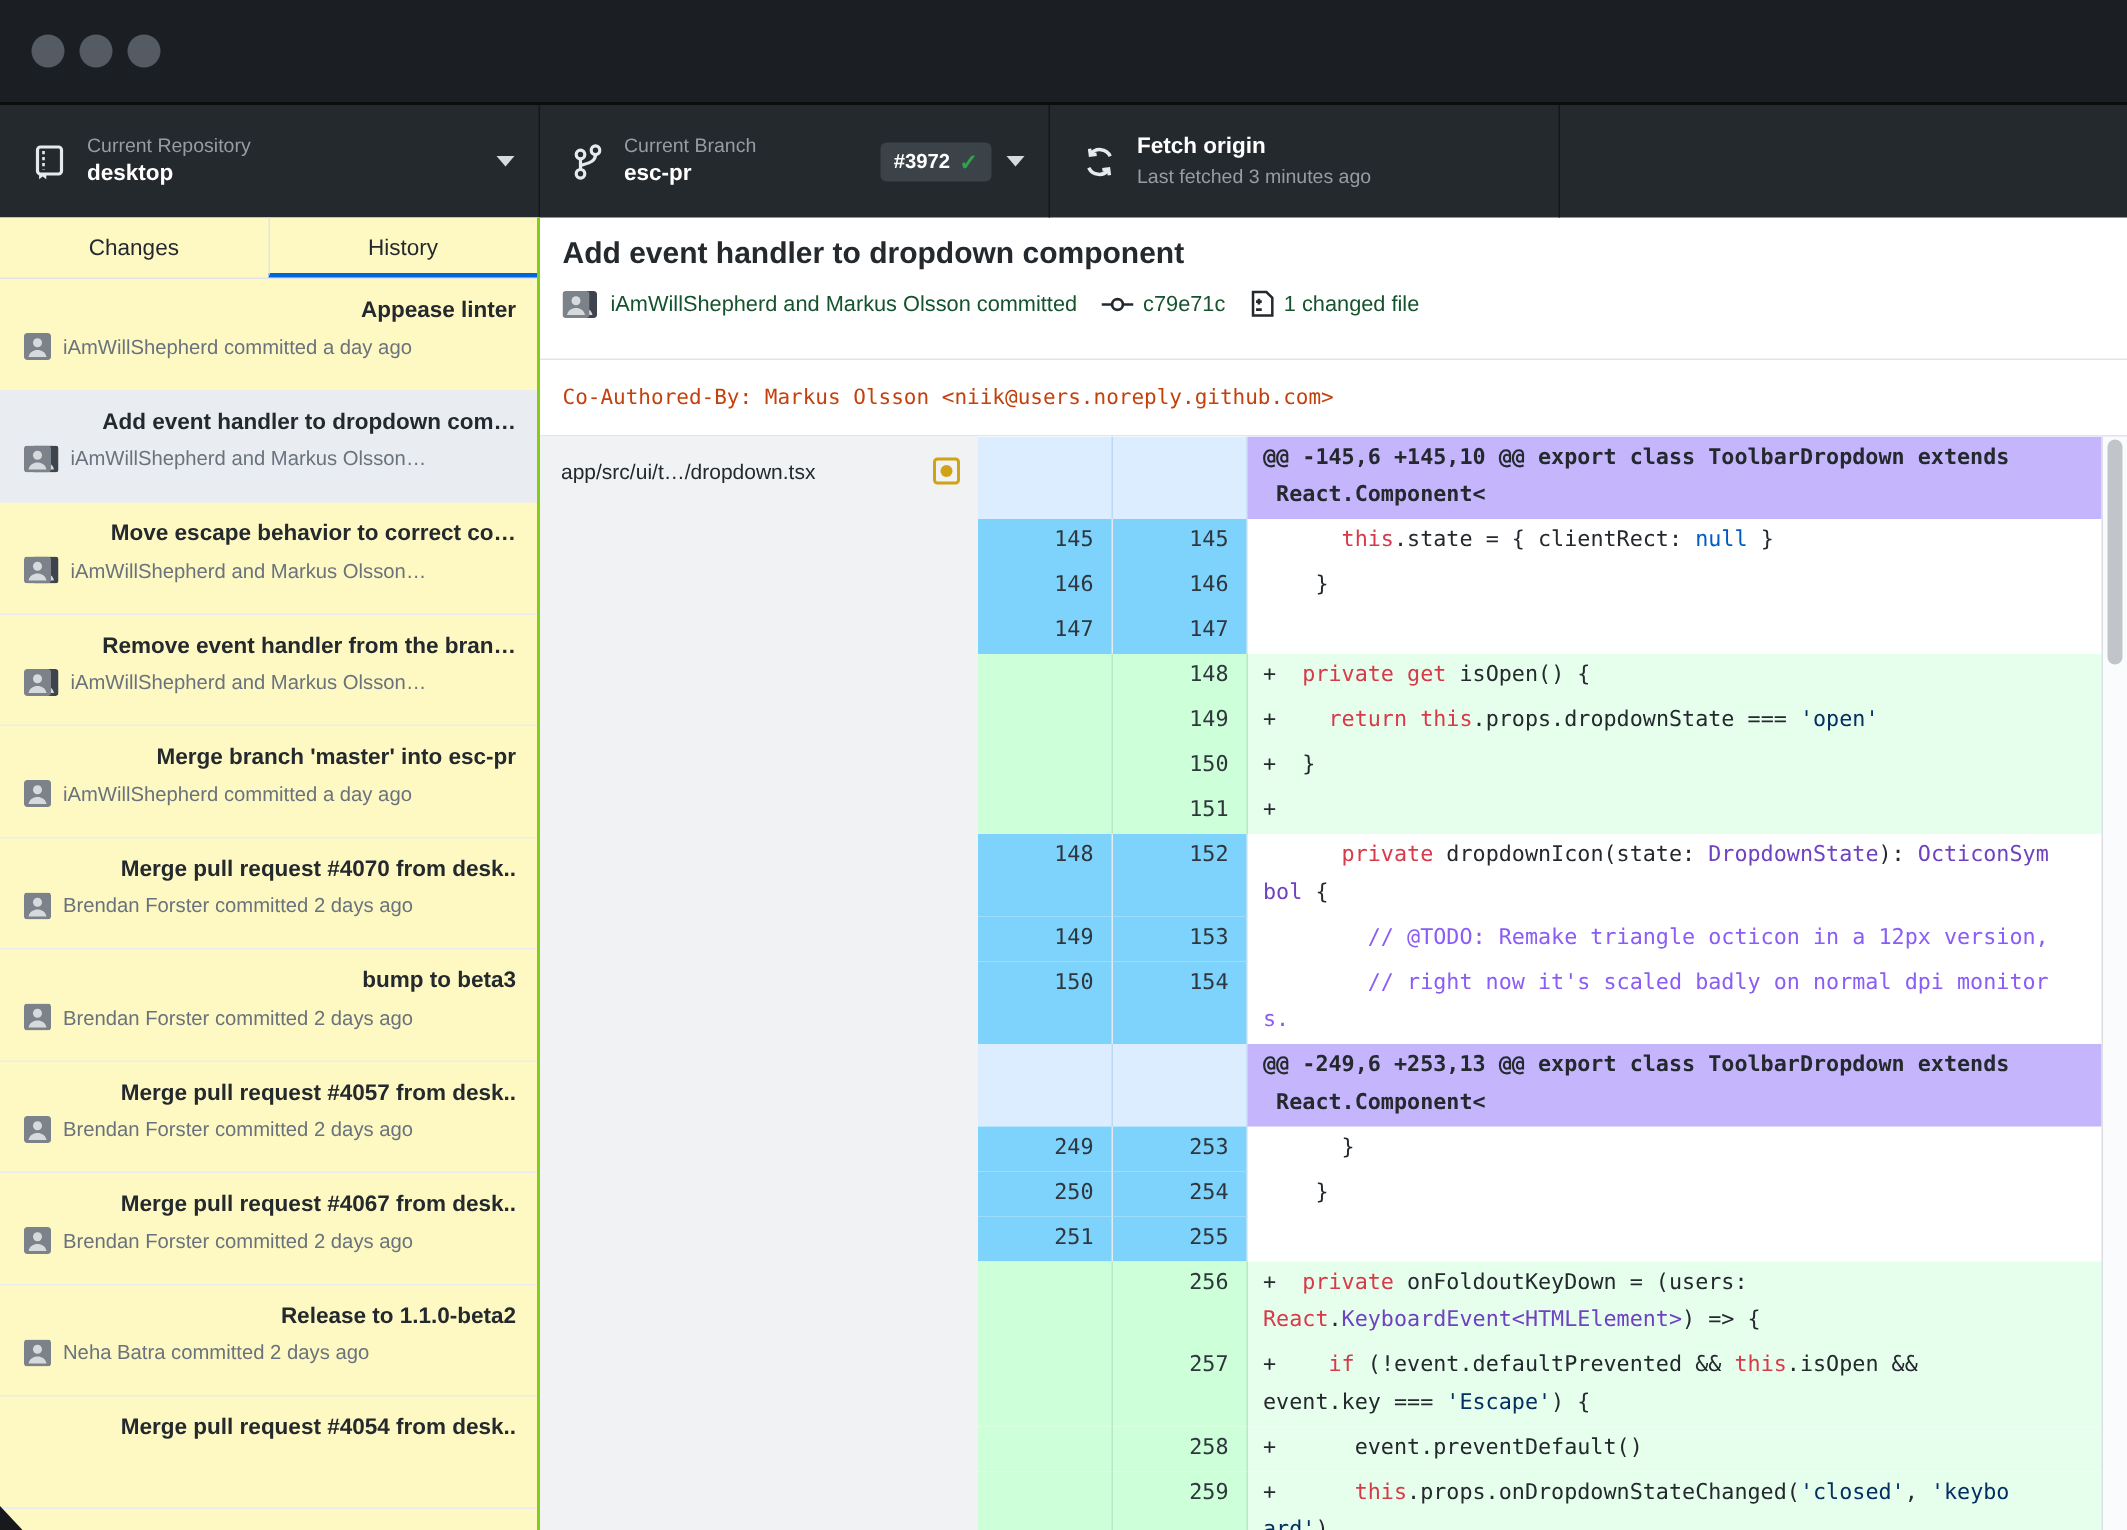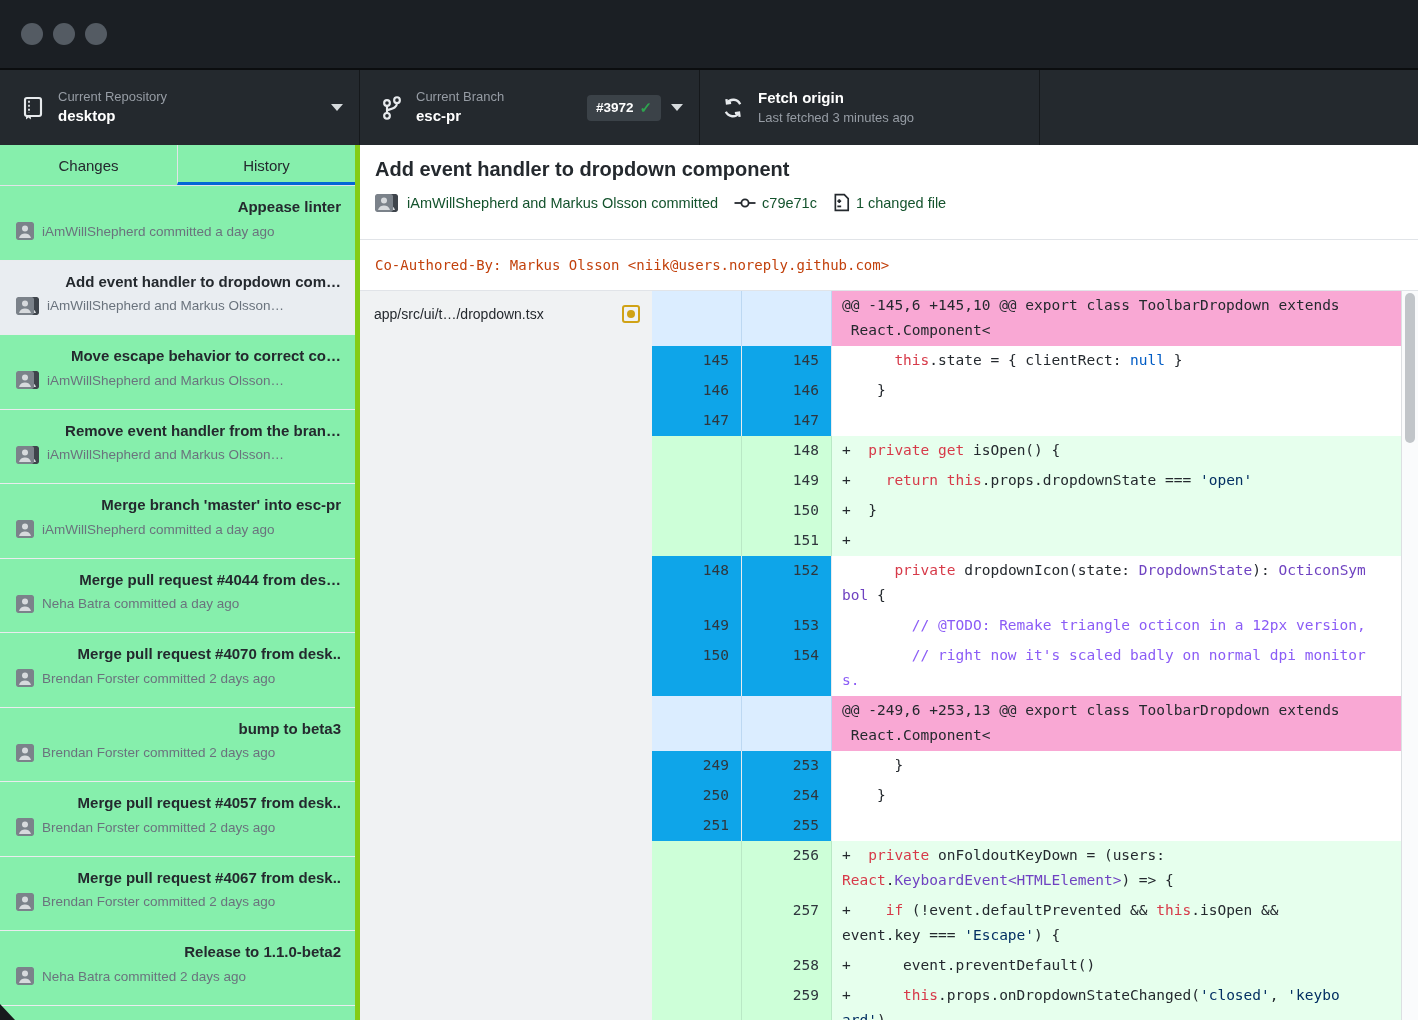--- a/index.html
+++ b/index.html
@@ -21,21 +21,21 @@
   .tb-value { font-size:15px; font-weight:bold; color:#ffffff; margin-top:2px; }
   .tb-spacer { flex:1; }
   .caret { width:0; height:0; border-left:6px solid transparent; border-right:6px solid transparent;
     border-top:7px solid #d6dadd; margin-left:10px; flex:none; }
   .pr-badge { background:#3b4248; border-radius:4px; padding:4px 9px; font-size:13.5px; font-weight:bold;
     color:#fff; display:flex; align-items:center; margin-left:12px; flex:none; }
   .pr-check { color:#2ea44f; font-weight:bold; margin-left:6px; font-size:15px; }
 
   
   .content { flex:1; display:flex; min-height:0; }
-  .sidebar { width:360px; flex:none; background:#86efac; border-right:5px solid #84cc16; display:flex; flex-direction:column; min-height:0; }
+  .sidebar { width:360px; flex:none; background:#fef9c3; border-right:2px solid #84cc16; display:flex; flex-direction:column; min-height:0; }
   .tabs { height:41px; display:flex; flex:none; border-bottom:1px solid #e1e4e8; }
   .tab { flex:1; display:flex; align-items:center; justify-content:center; font-size:15px; color:#24292e;
     cursor:pointer; border-bottom:3px solid transparent; padding-top:3px; }
   .tab + .tab { border-left:1px solid #e1e4e8; }
   .tab.active { border-bottom-color:#0366d6; }
 
   .commit-list { flex:1; overflow:hidden; }
   .commit-row { height:74.5px; padding:12px 14px 0 16px; border-bottom:1px solid #eaecef; cursor:pointer;text-align:right; }
   .commit-row.selected { background:#e9edf1; }
   .c-title { font-size:15px; font-weight:bold; color:#24292e; white-space:nowrap; overflow:hidden; }
@@ -62,26 +62,26 @@
     padding:0 12px 0 14px; cursor:pointer; }
   .file-path { font-size:14px; color:#24292e; white-space:nowrap; overflow:hidden; }
   .mod-icon { width:18px; height:18px; border:2px solid #d0a215; border-radius:3px; flex:none;
     display:flex; align-items:center; justify-content:center; }
   .mod-icon i { width:8px; height:8px; border-radius:50%; background:#d0a215; display:block; }
 
   .diff { flex:1; position:relative; overflow:hidden; background:#fff;
     font-family:"DejaVu Sans Mono", monospace; font-size:14.5px; line-height:25px; }
   .drow { display:flex; min-height:30px; }
   .dnum { width:90px; flex:none; text-align:right; padding:2px 12px 3px 0; color:#2f363d;
-    border-right:1px solid #e8ebee; background:#0ea5e9; }
+    border-right:1px solid #e8ebee; background:#7dd3fc; }
   .dcode { flex:1; padding:2px 8px 3px 10px; white-space:pre-wrap; word-break:break-word; color:#24292e; min-width:0; }
   .drow.add .dnum { background:#cdffd8; border-right-color:#b9e8c5; }
   .drow.add .dcode { background:#e6ffed; }
   .drow.hunk .dnum { background:#dbedff; border-right-color:#bcd8f2; }
-  .drow.hunk .dcode { background:#f9a8d4; }
+  .drow.hunk .dcode { background:#c4b5fd;font-weight:bold; }
   .seg-p { color:#24292e; } .seg-k { color:#d73a49; } .seg-n { color:#005cc5; }
   .seg-s { color:#032f62; } .seg-t { color:#6f42c1; } .seg-c { color:#8b5cf6; }
   .seg-h { color:#24292e; }
 
   .scrollbar { position:absolute; top:0; right:0; width:17px; height:100%; background:#fafbfc;
     border-left:1px solid #dcdfe2; }
   .thumb { position:absolute; top:2px; left:3px; width:10px; height:150px; background:#c1c5c9; border-radius:6px; }
 
   .corner-wedge { position:absolute; left:0; bottom:0; width:15px; height:16px; background:#17191c;
     clip-path:polygon(0 0, 100% 100%, 0 100%); z-index:5; }
@@ -235,33 +235,20 @@
             <div class="c-title">Merge branch 'master' into esc-pr</div>
             <div class="c-meta">
               <span class="avatar-group">
                 <svg width="18" height="18" viewBox="0 0 18 18">
                   <rect width="18" height="18" rx="2" fill="#7b828a"></rect>
                   <circle cx="9" cy="6.5" r="3" fill="#d7dadd"></circle>
                   <path d="M3 16c.8-3.2 3.2-4.6 6-4.6s5.2 1.4 6 4.6z" fill="#d7dadd"></path>
                 </svg>
               </span>
               <span>iAmWillShepherd committed a day ago</span>
-            </div>
-          </div>
-          <div class="commit-row">
-            <div class="c-title">Merge pull request #4044 from des…</div>
-            <div class="c-meta">
-              <span class="avatar-group">
-                <svg width="18" height="18" viewBox="0 0 18 18">
-                  <rect width="18" height="18" rx="2" fill="#7b828a"></rect>
-                  <circle cx="9" cy="6.5" r="3" fill="#d7dadd"></circle>
-                  <path d="M3 16c.8-3.2 3.2-4.6 6-4.6s5.2 1.4 6 4.6z" fill="#d7dadd"></path>
-                </svg>
-              </span>
-              <span>Neha Batra committed a day ago</span>
             </div>
           </div>
           <div class="commit-row">
             <div class="c-title">Merge pull request #4070 from desk..</div>
             <div class="c-meta">
               <span class="avatar-group">
                 <svg width="18" height="18" viewBox="0 0 18 18">
                   <rect width="18" height="18" rx="2" fill="#7b828a"></rect>
                   <circle cx="9" cy="6.5" r="3" fill="#d7dadd"></circle>
                   <path d="M3 16c.8-3.2 3.2-4.6 6-4.6s5.2 1.4 6 4.6z" fill="#d7dadd"></path>

